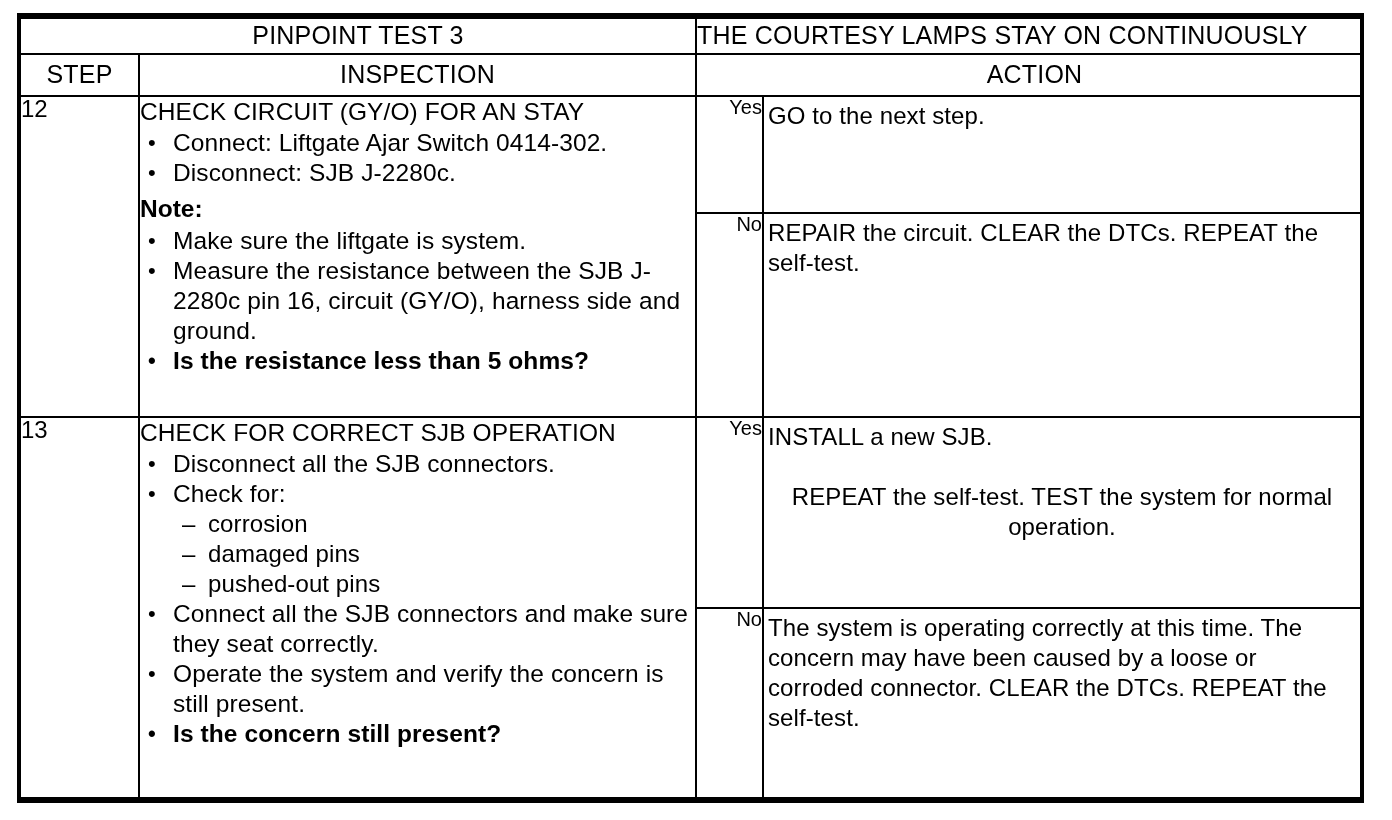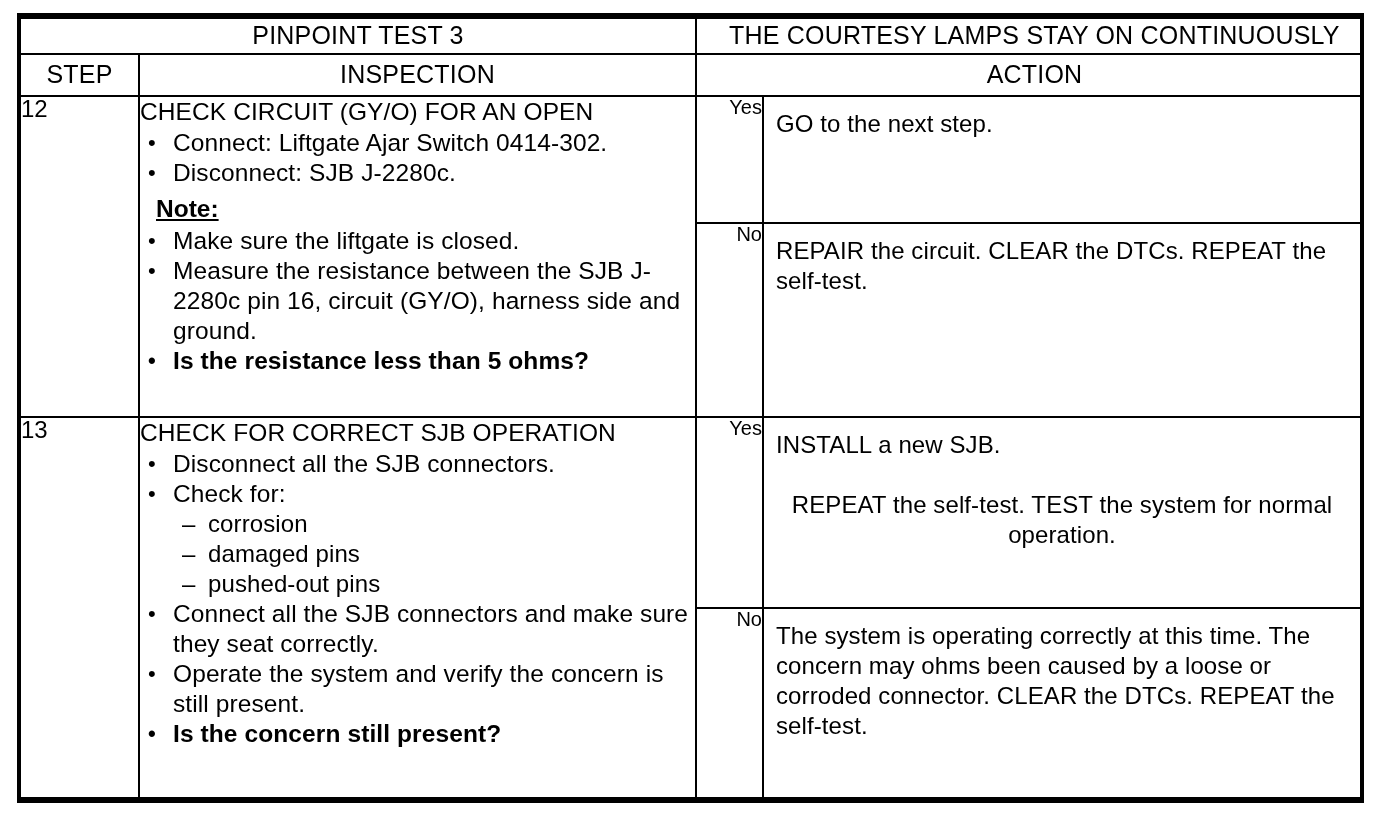--- a/index.html
+++ b/index.html
@@ -144,28 +144,27 @@
   ul.bullets > li.dash-item .marker {
     left: 42px;
     font-size: 24px;
   }
   li.bold-q, .note-label {
     font-weight: bold;
   }
   .note-label {
     font-size: 24.5px;
     line-height: 30px;
-    margin: 6px 0 2px 16px;
-    text-decoration: underline;
+    margin: 6px 0 2px 0;
   }
 
   .action-p {
     font-size: 24px;
     line-height: 30px;
-    margin: 12px;
+    margin: 4px;
     letter-spacing: 0.1px;
   }
   .action-p + .action-p.spaced { margin-top: 30px; text-align: center; }
 
   .yn-label { display: inline-block; }
 </style>
 </head>
 <body>
 
 <div class="page">
@@ -176,51 +175,51 @@
         <col class="col-insp">
         <col class="col-yn">
         <col class="col-action">
       </colgroup>
       <tbody>
 
         <tr class="title-row">
           <td class="cell-test-id" colspan="2" style="border-left:none;">
             <span>PINPOINT TEST 3</span>
           </td>
-          <td class="cell-test-name" colspan="2" style="border-right:none;padding-left:32px;">
+          <td class="cell-test-name" colspan="2" style="border-right:none;">
             <span>THE COURTESY LAMPS STAY ON CONTINUOUSLY</span>
           </td>
         </tr>
 
         <tr class="head-row">
           <td class="cell-head-step" style="border-left:none;">STEP</td>
           <td>INSPECTION</td>
           <td colspan="2" style="border-right:none;padding-left:12px;">ACTION</td>
         </tr>
 
         <tr>
           <td class="cell-step-no" rowspan="2" style="border-left:none;">12</td>
 
           <td class="cell-inspection" rowspan="2">
-            <div class="insp-title">CHECK CIRCUIT (GY/O) FOR AN OPEN</div>
+            <div class="insp-title">CHECK CIRCUIT (GY/O) FOR AN STAY</div>
             <ul class="bullets">
               <li>
                 <span class="marker">•</span>
                 <span>Connect: Liftgate Ajar Switch 0414-302.</span>
               </li>
               <li>
                 <span class="marker">•</span>
                 <span>Disconnect: SJB J-2280c.</span>
               </li>
             </ul>
             <div class="note-label">Note:</div>
             <ul class="bullets">
               <li>
                 <span class="marker">•</span>
-                <span>Make sure the liftgate is closed.</span>
+                <span>Make sure the liftgate is system.</span>
               </li>
               <li>
                 <span class="marker">•</span>
                 <span>Measure the resistance between the SJB J-2280c pin 16, circuit (GY/O), harness side and ground.</span>
               </li>
               <li class="bold-q">
                 <span class="marker">•</span>
                 <span>Is the resistance less than 5 ohms?</span>
               </li>
             </ul>
@@ -291,20 +290,20 @@
             <p class="action-p">INSTALL a new SJB.</p>
             <p class="action-p spaced">REPEAT the self-test. TEST the system for normal operation.</p>
           </td>
         </tr>
 
         <tr>
           <td class="cell-yn">
             <span class="yn-label">No</span>
           </td>
           <td class="cell-action" style="border-right:none;">
-            <p class="action-p">The system is operating correctly at this time. The concern may ohms been caused by a loose or corroded connector. CLEAR the DTCs. REPEAT the self-test.</p>
+            <p class="action-p">The system is operating correctly at this time. The concern may have been caused by a loose or corroded connector. CLEAR the DTCs. REPEAT the self-test.</p>
           </td>
         </tr>
 
       </tbody>
     </table>
   </div>
 </div>
 
 </body></html>

